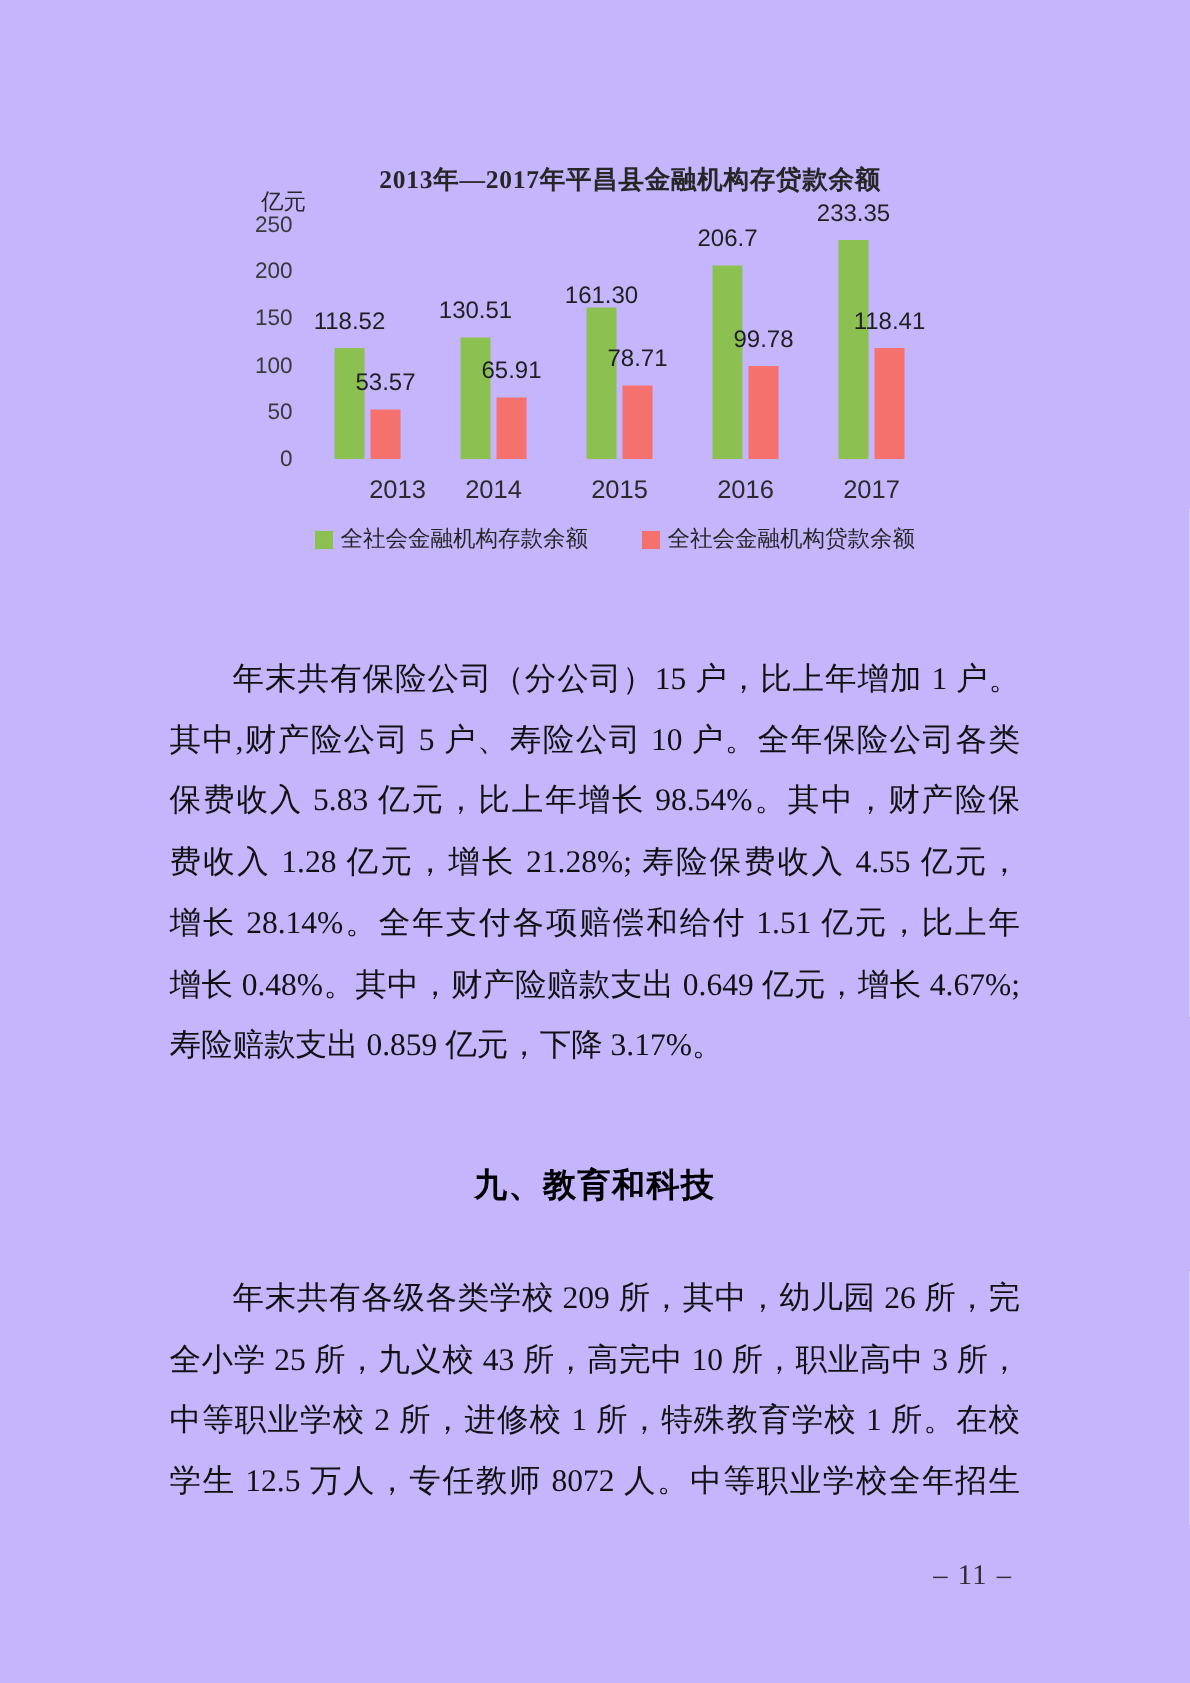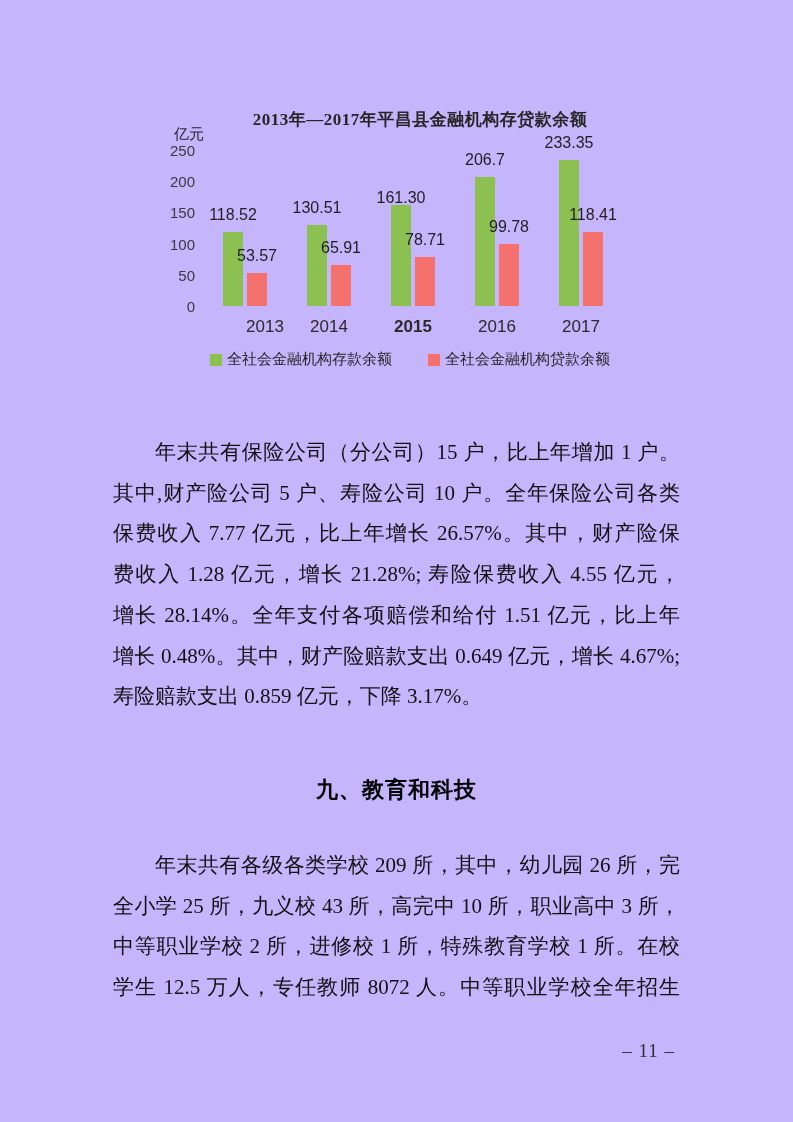--- a/index.html
+++ b/index.html
@@ -82,21 +82,21 @@
         <div class="xtick" style="left: 37px; margin-left: 20px;">2013</div>
         <div class="bar" style="left: 99px; width: 20px; height: 81.4382px; background: rgb(140, 193, 82);"></div>
         <div class="bar" style="left: 123px; width: 20px; height: 41.1278px; background: rgb(244, 113, 110);"></div>
         <div class="bar-label" style="left: 109px; bottom: 89.4382px;">130.51</div>
         <div class="bar-label" style="left: 133px; bottom: 49.1278px;">65.91</div>
         <div class="xtick" style="left: 121px;">2014</div>
         <div class="bar" style="left: 183px; width: 20px; height: 100.651px; background: rgb(140, 193, 82);"></div>
         <div class="bar" style="left: 207px; width: 20px; height: 49.115px; background: rgb(244, 113, 110);"></div>
         <div class="bar-label" style="left: 193px; bottom: 99px;">161.30</div>
         <div class="bar-label" style="left: 217px; bottom: 57.115px;">78.71</div>
-        <div class="xtick" style="left: 205px; font-weight: bold;">2015</div>
+        <div class="xtick" style="left: 205px;">2015</div>
         <div class="bar" style="left: 267px; width: 20px; height: 128.981px; background: rgb(140, 193, 82);"></div>
         <div class="bar" style="left: 291px; width: 20px; height: 62.2627px; background: rgb(244, 113, 110);"></div>
         <div class="bar-label" style="left: 277px; bottom: 136.981px;">206.7</div>
         <div class="bar-label" style="left: 301px; bottom: 70.2627px;">99.78</div>
         <div class="xtick" style="left: 289px;">2016</div>
         <div class="bar" style="left: 351px; width: 20px; height: 145.61px; background: rgb(140, 193, 82);"></div>
         <div class="bar" style="left: 375px; width: 20px; height: 73.8878px; background: rgb(244, 113, 110);"></div>
         <div class="bar-label" style="left: 361px; bottom: 153.61px;">233.35</div>
         <div class="bar-label" style="left: 385px; bottom: 81.8878px;">118.41</div>
         <div class="xtick" style="left: 373px;">2017</div>
@@ -109,21 +109,21 @@
         <div class="legend-item">
           <span class="legend-swatch" style="background: rgb(244, 113, 110);"></span>
           <span class="legend-label">全社会金融机构贷款余额</span>
         </div>
       </div>
   </section>
 
   <section class="para para-insurance">
       <div class="line first">年末共有保险公司（分公司）15 户，比上年增加 1 户。</div>
       <div class="line">其中,财产险公司 5 户、寿险公司 10 户。全年保险公司各类</div>
-      <div class="line">保费收入 7.77 亿元，比上年增长 26.57%。其中，财产险保</div>
+      <div class="line">保费收入 5.83 亿元，比上年增长 98.54%。其中，财产险保</div>
       <div class="line">费收入 1.28 亿元，增长 21.28%; 寿险保费收入 4.55 亿元，</div>
       <div class="line">增长 28.14%。全年支付各项赔偿和给付 1.51 亿元，比上年</div>
       <div class="line">增长 0.48%。其中，财产险赔款支出 0.649 亿元，增长 4.67%;</div>
       <div class="line last">寿险赔款支出 0.859 亿元，下降 3.17%。</div>
     </section>
 
   <h2 class="heading">九、教育和科技</h2>
 
   <section class="para para-education continues">
       <div class="line first">年末共有各级各类学校 209 所，其中，幼儿园 26 所，完</div>

